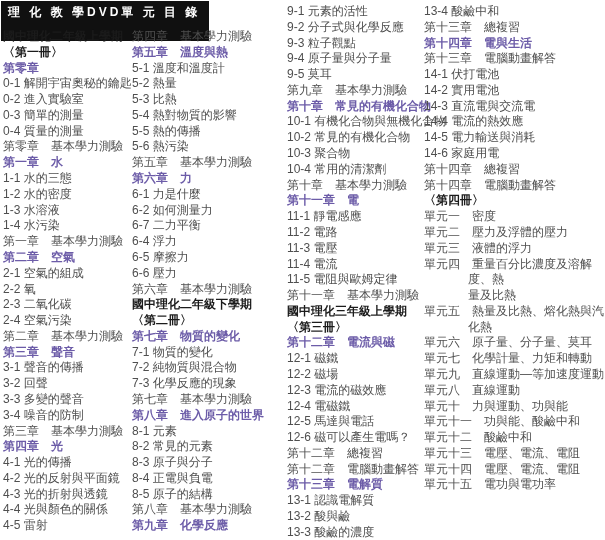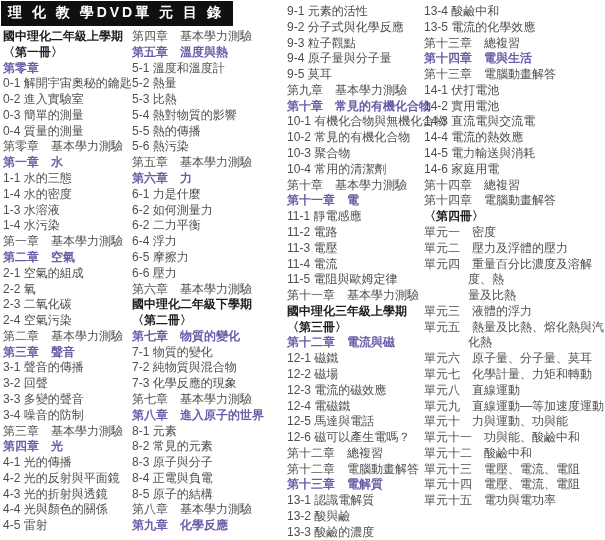--- a/index.html
+++ b/index.html
@@ -6,23 +6,23 @@
   html, body { background: #ffffff; }
   body {
     width: 605px; height: 540px;
     font-family: "Liberation Sans", "DejaVu Sans", sans-serif;
     position: relative; overflow: hidden;
   }
   .page { position: absolute; left: 0; top: 0; width: 605px; height: 540px; background: #fff; }
   .title-bar {
     position: absolute; left: 1px; top: 1px;
     background: #101010; color: #ffffff;
-    font-weight: bold; font-size: 14px;
+    font-weight: bold; font-size: 12px;
     letter-spacing: 3px;
-    padding: 3px 9px 4px 7px;
+    padding: 3px 9px 20px 7px;
     white-space: nowrap;
   }
   .col {
     position: absolute;
     font-size: 12px;
     line-height: 15.78px;
     color: #4f4f4f;
     white-space: nowrap;
   }
   .col-1 { left: 3px;   top: 29px; width: 128px; }
@@ -48,21 +48,21 @@
       <div class="line vol">國中理化二年級上學期</div>
       <div class="line vol">〈第一冊〉</div>
       <div class="line ch">第零章</div>
       <div class="line item">0-1 解開宇宙奧秘的鑰匙</div>
       <div class="line item">0-2 進入實驗室</div>
       <div class="line item">0-3 簡單的測量</div>
       <div class="line item">0-4 質量的測量</div>
       <div class="line item">第零章　基本學力測驗</div>
       <div class="line ch">第一章　水</div>
       <div class="line item">1-1 水的三態</div>
-      <div class="line item">1-4 水的密度</div>
+      <div class="line item">1-2 水的密度</div>
       <div class="line item">1-3 水溶液</div>
       <div class="line item">1-4 水污染</div>
       <div class="line item">第一章　基本學力測驗</div>
       <div class="line ch">第二章　空氣</div>
       <div class="line item">2-1 空氣的組成</div>
       <div class="line item">2-2 氧</div>
       <div class="line item">2-3 二氧化碳</div>
       <div class="line item">2-4 空氣污染</div>
       <div class="line item">第二章　基本學力測驗</div>
       <div class="line ch">第三章　聲音</div>
@@ -84,21 +84,21 @@
       <div class="line item">5-1 溫度和溫度計</div>
       <div class="line item">5-2 熱量</div>
       <div class="line item">5-3 比熱</div>
       <div class="line item">5-4 熱對物質的影響</div>
       <div class="line item">5-5 熱的傳播</div>
       <div class="line item">5-6 熱污染</div>
       <div class="line item">第五章　基本學力測驗</div>
       <div class="line ch">第六章　力</div>
       <div class="line item">6-1 力是什麼</div>
       <div class="line item">6-2 如何測量力</div>
-      <div class="line item">6-2 二力平衡</div>
+      <div class="line item">6-7 二力平衡</div>
       <div class="line item">6-4 浮力</div>
       <div class="line item">6-5 摩擦力</div>
       <div class="line item">6-6 壓力</div>
       <div class="line item">第六章　基本學力測驗</div>
       <div class="line vol">國中理化二年級下學期</div>
       <div class="line vol">〈第二冊〉</div>
       <div class="line ch">第七章　物質的變化</div>
       <div class="line item">7-1 物質的變化</div>
       <div class="line item">7-2 純物質與混合物</div>
       <div class="line item">7-3 化學反應的現象</div>
@@ -143,43 +143,42 @@
       <div class="line item">12-6 磁可以產生電嗎？</div>
       <div class="line item">第十二章　總複習</div>
       <div class="line item">第十二章　電腦動畫解答</div>
       <div class="line ch">第十三章　電解質</div>
       <div class="line item">13-1 認識電解質</div>
       <div class="line item">13-2 酸與鹼</div>
       <div class="line item">13-3 酸鹼的濃度</div>
     </div>
   <div class="col col-4">
       <div class="line item">13-4 酸鹼中和</div>
-      <div class="line item">13-5 電流的化學效應</div>
       <div class="line item">第十三章　總複習</div>
       <div class="line ch">第十四章　電與生活</div>
       <div class="line item">第十三章　電腦動畫解答</div>
       <div class="line item">14-1 伏打電池</div>
       <div class="line item">14-2 實用電池</div>
       <div class="line item">14-3 直流電與交流電</div>
       <div class="line item">14-4 電流的熱效應</div>
       <div class="line item">14-5 電力輸送與消耗</div>
       <div class="line item">14-6 家庭用電</div>
       <div class="line item">第十四章　總複習</div>
       <div class="line item">第十四章　電腦動畫解答</div>
       <div class="line vol">〈第四冊〉</div>
       <div class="line unit">單元一　密度</div>
       <div class="line unit">單元二　壓力及浮體的壓力</div>
+      <div class="line unit">單元三　液體的浮力</div>
       <div class="line unit">單元四　重量百分比濃度及溶解度、熱
 量及比熱</div>
-      <div class="line unit">單元三　液體的浮力</div>
       <div class="line unit">單元五　熱量及比熱、熔化熱與汽化熱</div>
       <div class="line unit">單元六　原子量、分子量、莫耳</div>
       <div class="line unit">單元七　化學計量、力矩和轉動</div>
+      <div class="line unit">單元九　直線運動—等加速度運動</div>
       <div class="line unit">單元八　直線運動</div>
-      <div class="line unit">單元九　直線運動—等加速度運動</div>
       <div class="line unit">單元十　力與運動、功與能</div>
       <div class="line unit">單元十一　功與能、酸鹼中和</div>
       <div class="line unit">單元十二　酸鹼中和</div>
       <div class="line unit">單元十三　電壓、電流、電阻</div>
       <div class="line unit">單元十四　電壓、電流、電阻</div>
       <div class="line unit">單元十五　電功與電功率</div>
     </div>
 </div>
 
 </body></html>

